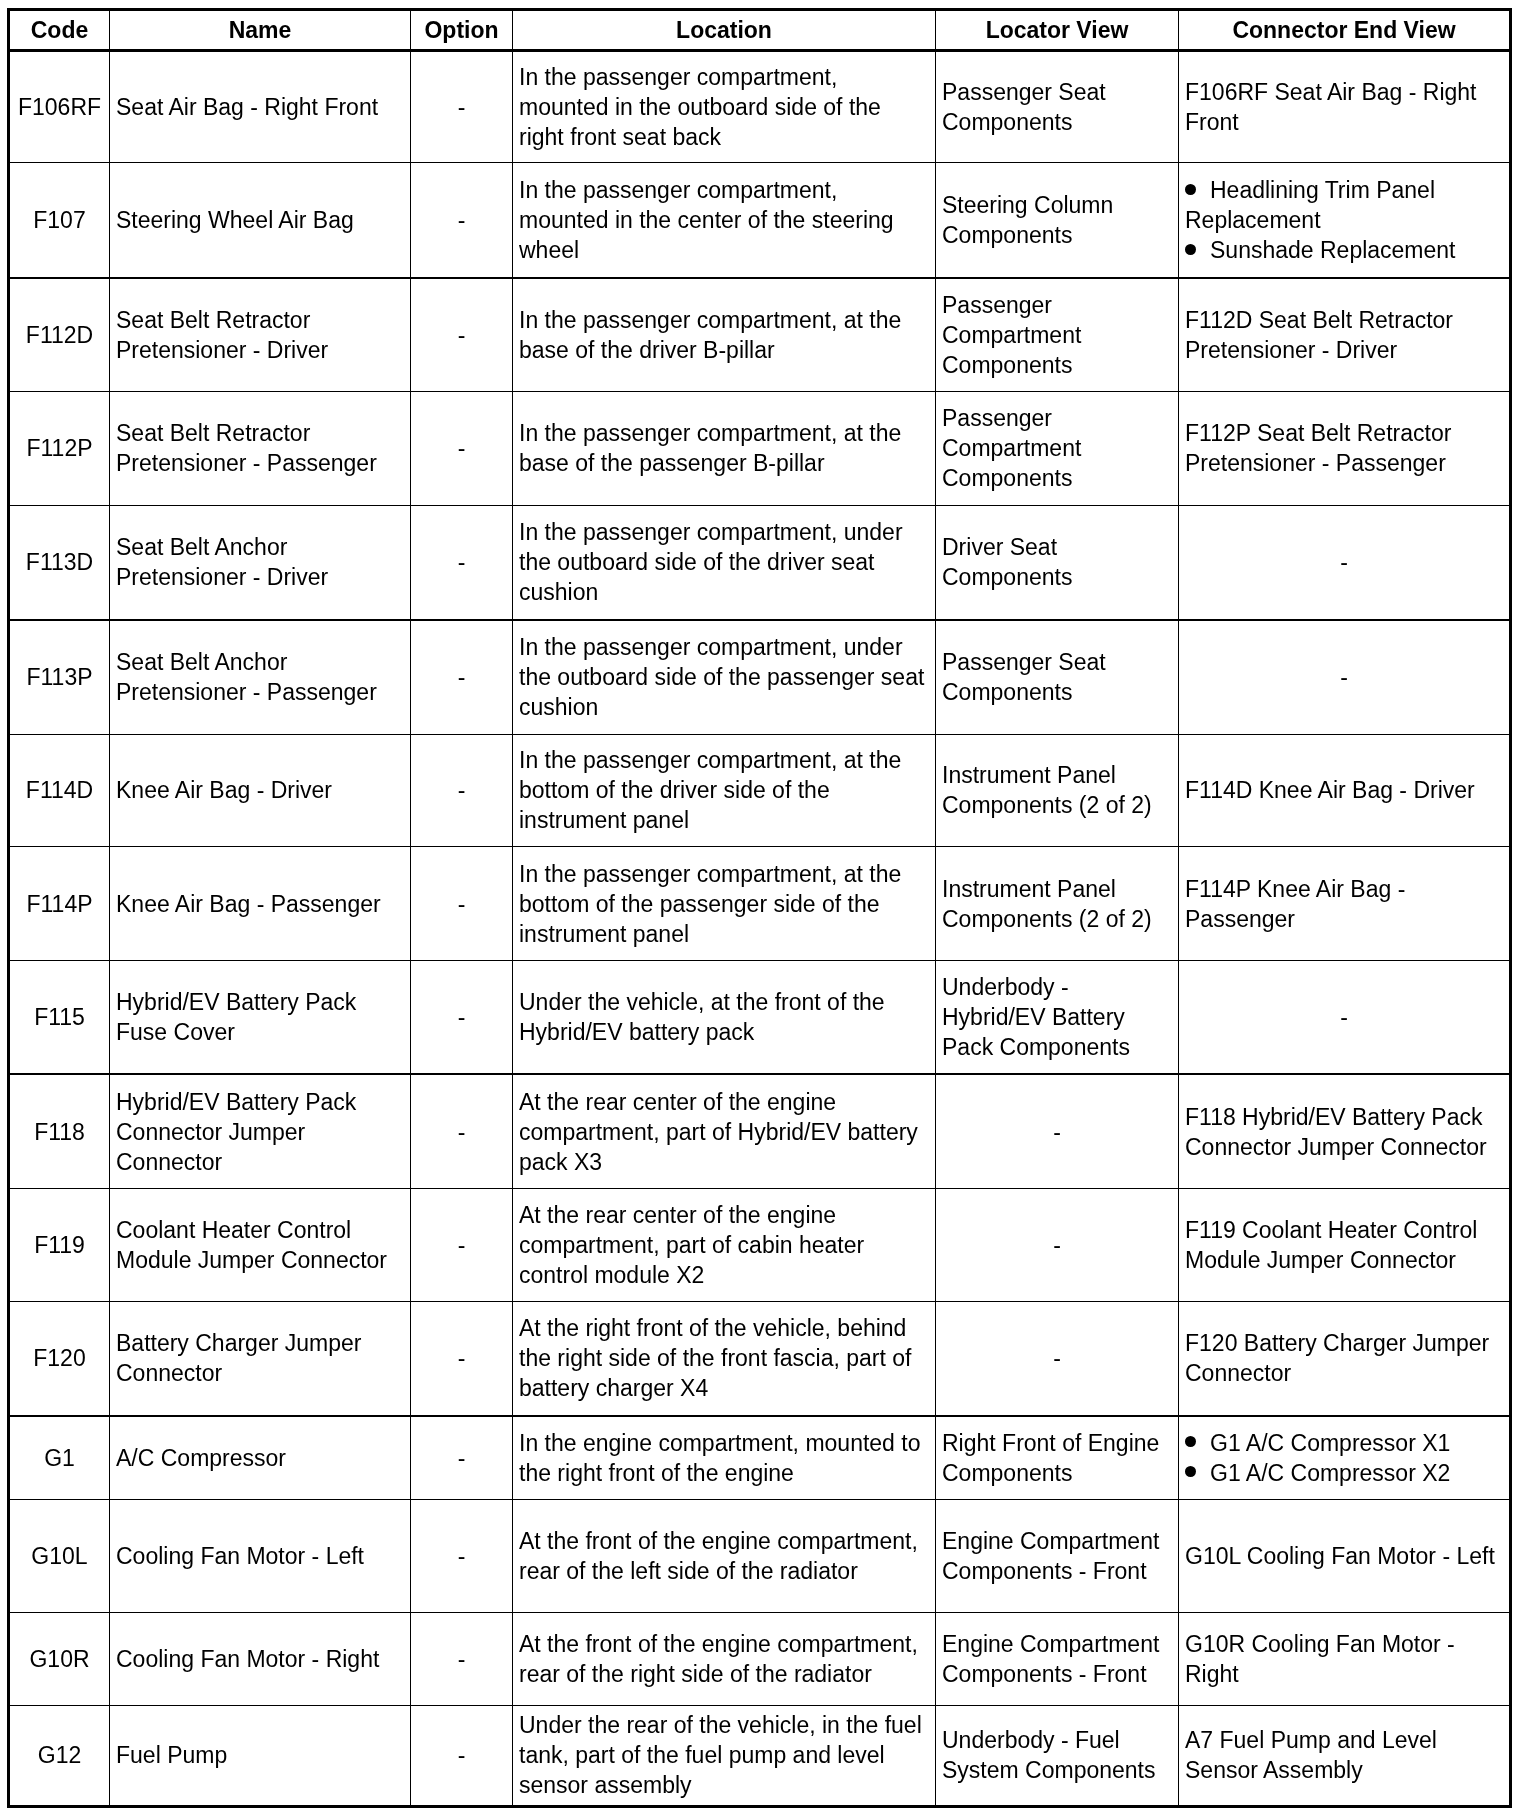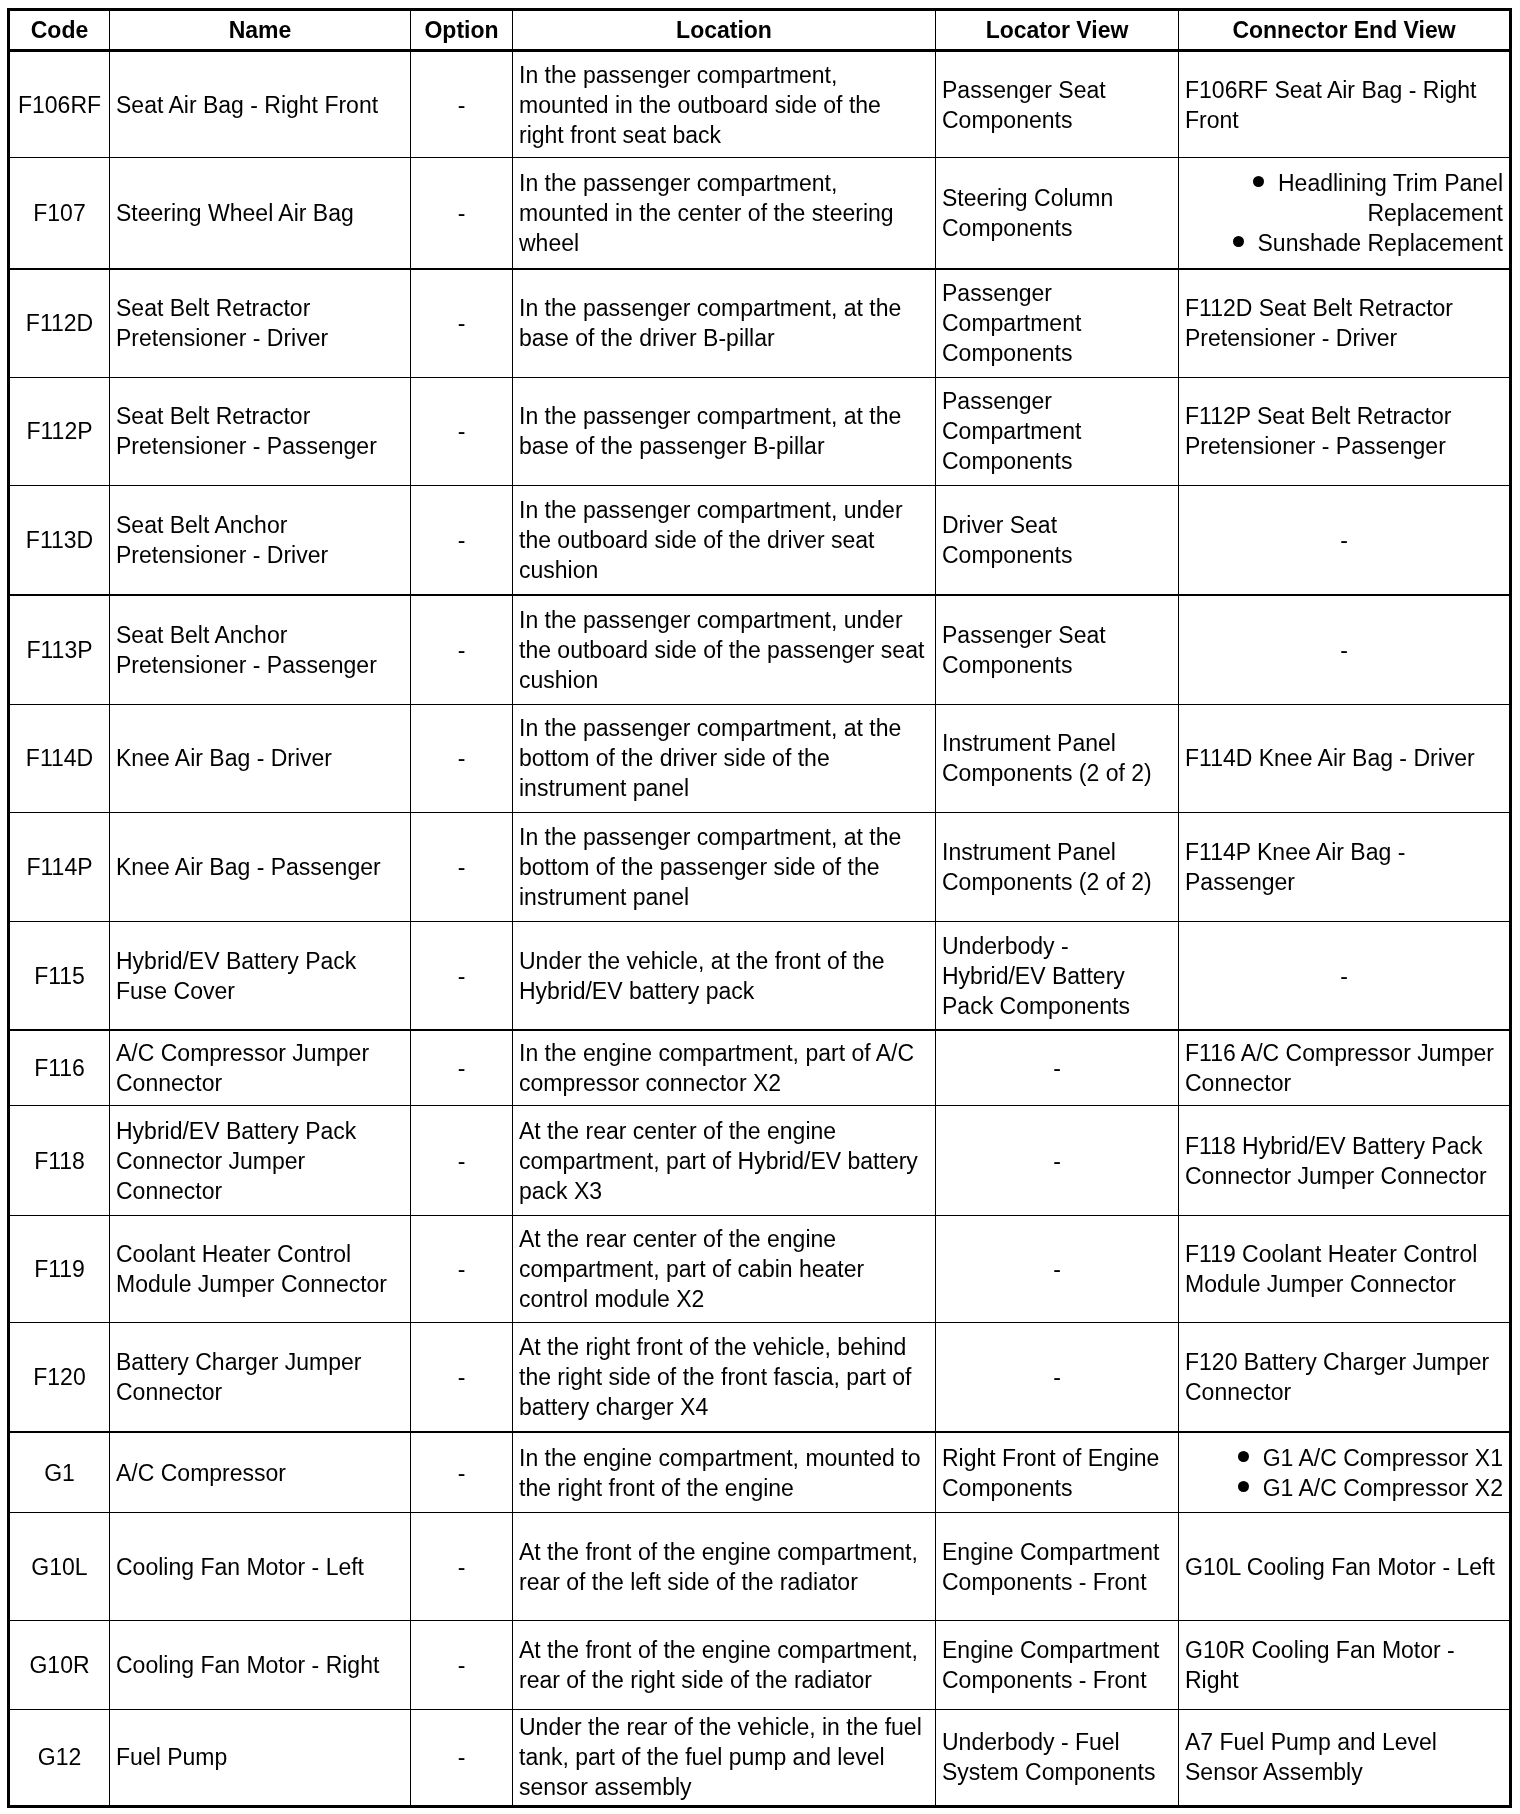--- a/index.html
+++ b/index.html
@@ -21,21 +21,21 @@
     border: 1.5px solid #000;
     font-size: 23px; line-height: 30px;
     padding: 0 6px; vertical-align: middle;
     text-align: left; font-weight: normal;
   }
   th { font-weight: bold; text-align: center; height: 38px; border-bottom: 3px solid #000; }
   td.center { text-align: center; }
   td.code { text-align: center; padding: 0 2px; }
   tr.thick td { border-bottom-width: 2.5px; }
   ul.bullets { list-style: none; margin: 0; padding: 0; }
-  ul.bullets li { text-align: right; position: relative; }
+  ul.bullets li { text-align: left; position: relative; }
   .bullet-dot { display: inline-block; width: 11px; height: 11px; background: #000;
                 border-radius: 50%; margin-right: 14px; vertical-align: middle; position: relative; top: -3px; }
 </style>
 </head>
 <body>
 
 <table class="parts">
   <colgroup>
     <col class="c-code">
       <col class="c-name">
@@ -125,28 +125,20 @@
         <td>F114P Knee Air Bag - Passenger</td>
       </tr>
       <tr class="thick" style="height: 103px;">
         <td class="code">F115</td>
         <td>Hybrid/EV Battery Pack Fuse Cover</td>
         <td class="center">-</td>
         <td>Under the vehicle, at the front of the Hybrid/EV battery pack</td>
         <td>Underbody - Hybrid/EV Battery Pack Components</td>
         <td class="center">-</td>
       </tr>
-      <tr style="height: 72px;">
-        <td class="code">F116</td>
-        <td>A/C Compressor Jumper Connector</td>
-        <td class="center">-</td>
-        <td>In the engine compartment, part of A/C compressor connector X2</td>
-        <td class="center">-</td>
-        <td>F116 A/C Compressor Jumper Connector</td>
-      </tr>
       <tr style="height: 104px;">
         <td class="code">F118</td>
         <td>Hybrid/EV Battery Pack Connector Jumper Connector</td>
         <td class="center">-</td>
         <td>At the rear center of the engine compartment, part of Hybrid/EV battery pack X3</td>
         <td class="center">-</td>
         <td>F118 Hybrid/EV Battery Pack Connector Jumper Connector</td>
       </tr>
       <tr style="height: 102px;">
         <td class="code">F119</td>

